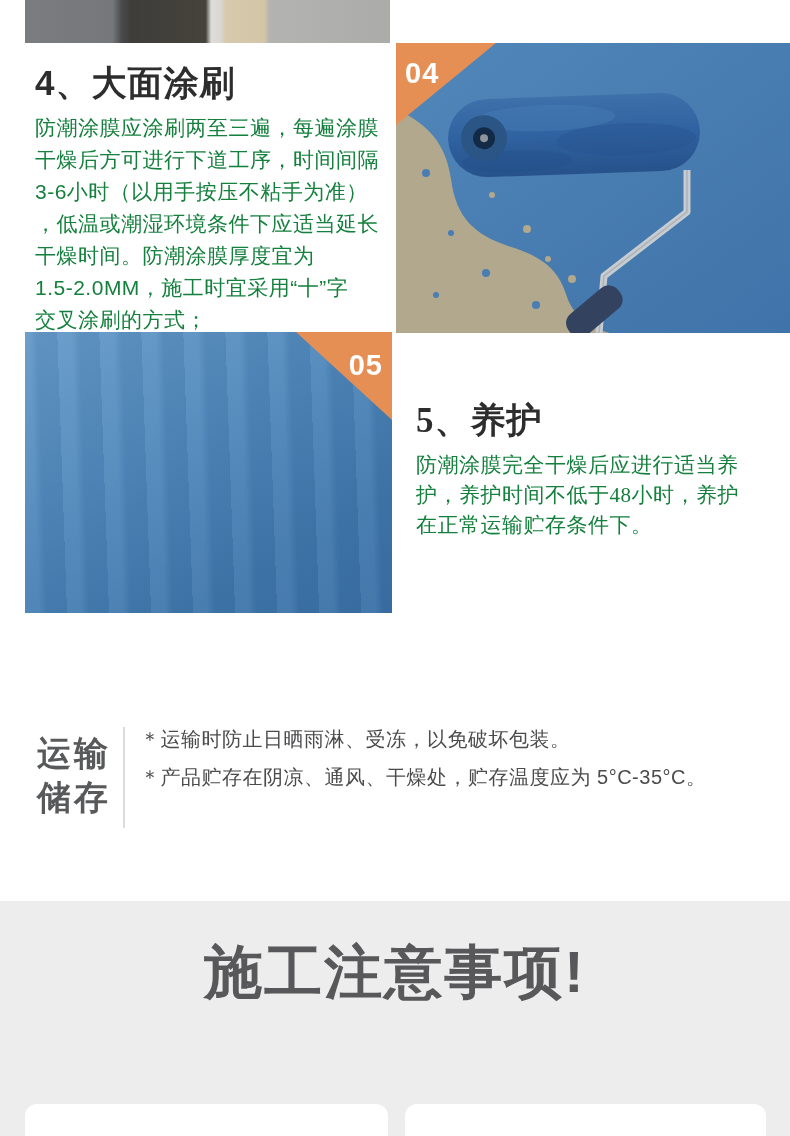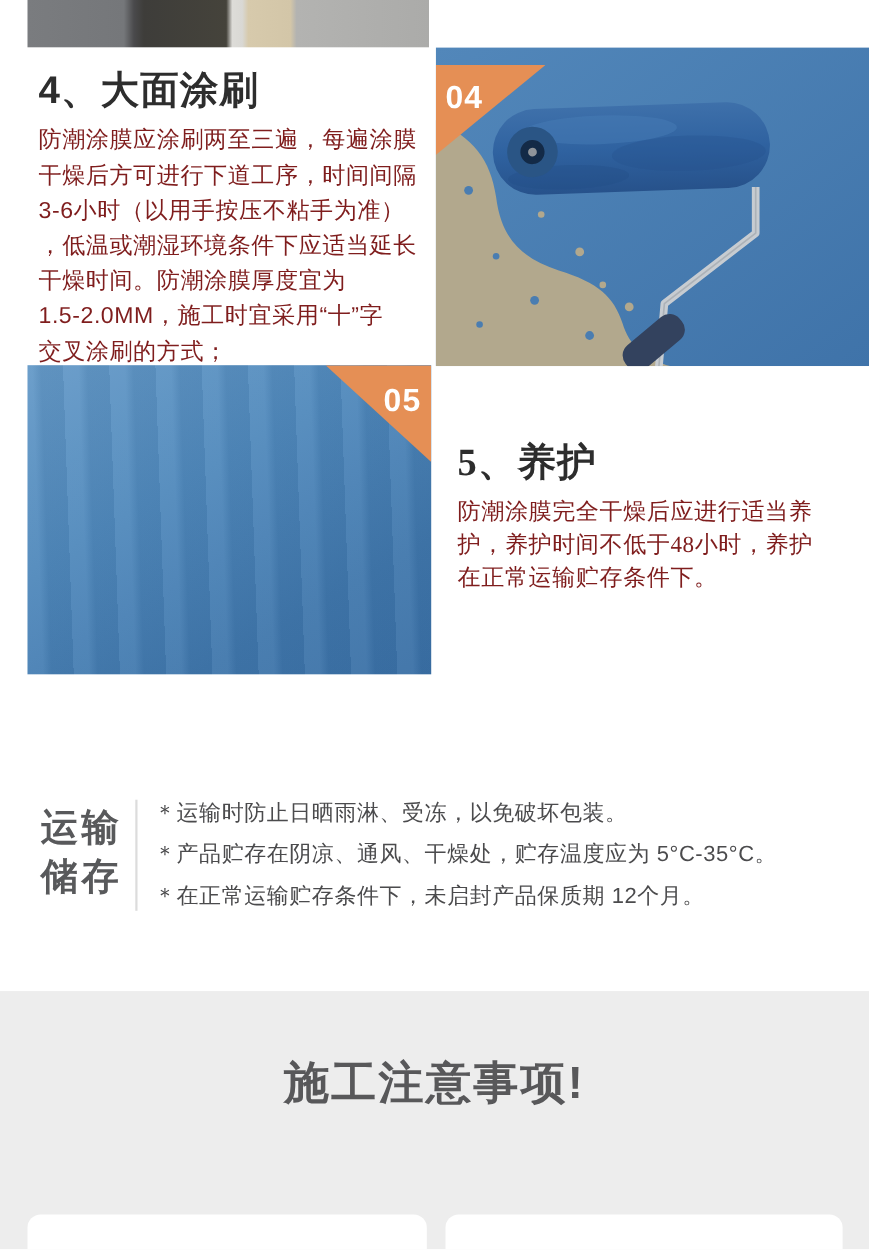--- a/index.html
+++ b/index.html
@@ -15,38 +15,38 @@
       #7a7c7f 0%, #75777a 24%, #4a4a4c 26.5%, #3e3d3a 29%,
       #45433b 49.5%, #dddcd8 51%, #d9d8d4 53.5%,
       #d7caac 55%, #d3c6a8 65.5%, #b3b3b1 67%, #ababa9 100%);
   }
   
   .step-title{
     margin:0 0 12px 0;font-size:35px;font-weight:bold;color:#2d2d2d;
     letter-spacing:1px;line-height:34px;
   }
   .step-body{
-    margin:0;font-size:21px;line-height:32px;color:#7f1d1d;
+    margin:0;font-size:21px;line-height:32px;color:#15803d;
     white-space:pre-line;letter-spacing:0.5px;
   }
   .step-4{position:absolute;left:35px;top:66px;width:372px;}
   .step-5{position:absolute;left:416px;top:404px;width:370px;font-family:Liberation Serif, serif;}
   .step-5 .step-body{line-height:30px;}
   
   .fig{position:absolute;overflow:hidden;}
   .fig-04{left:396px;top:43px;width:394px;height:290px;}
   .fig-05{
     left:25px;top:332px;width:367px;height:281px;
     background:
       repeating-linear-gradient(88deg, rgba(255,255,255,0.05) 0 14px, rgba(8,20,40,0.05) 22px 42px),
       linear-gradient(150deg,#659ac8 0%,#5089bc 38%,#4077ac 75%,#3a70a6 100%);
   }
   .badge{position:absolute;}
   .badge-04{
-    left:0;top:16px;width:100px;height:82px;background:#e58f55;
+    left:0;top:0;width:100px;height:82px;background:#e58f55;
     clip-path:polygon(0 0,100% 0,0 100%);
     text-decoration:underline;
   }
   .badge-04 .badge-num{position:absolute;left:9px;top:16px;}
   .badge-05{
     right:0;top:0;width:96px;height:88px;background:#e58f55;
     clip-path:polygon(0 0,100% 0,100% 100%);
   }
   .badge-05 .badge-num{position:absolute;right:9px;top:19px;}
   .badge-num{
@@ -67,22 +67,22 @@
     position:absolute;left:140px;top:720px;margin:0;padding:0;
     list-style:none;font-size:20px;line-height:38px;color:#4b4b4d;
     white-space:nowrap;letter-spacing:0.5px;
   }
   
   .notice{
     position:absolute;left:0;top:901px;width:790px;height:235px;
     background:#ededed;
   }
   .notice-title{
-    margin:0;padding-top:48px;text-align:center;
-    font-size:41px;line-height:70px;font-weight:bold;color:#58585a;
+    margin:0;padding-top:36px;text-align:center;
+    font-size:58px;line-height:70px;font-weight:bold;color:#58585a;
     letter-spacing:2px;
   }
   .card{
     position:absolute;top:203px;height:60px;background:#ffffff;
     border-radius:12px;
   }
   .card-left{left:25px;width:363px;}
   .card-right{left:405px;width:361px;}
 </style>
 </head>
@@ -164,21 +164,20 @@
 护，养护时间不低于48小时，养护
 在正常运输贮存条件下。</p>
   </section>
 
   <h3 class="transport-label">运输
 储存</h3>
   <div class="transport-divider"></div>
   <ul class="transport-items">
     <li>＊运输时防止日晒雨淋、受冻，以免破坏包装。</li>
     <li>＊产品贮存在阴凉、通风、干燥处，贮存温度应为 5°C-35°C。</li>
-    <li>＊在正常运输贮存条件下，未启封产品保质期 12个月。</li>
   </ul>
 
   <section class="notice">
     <h1 class="notice-title">施工注意事项!</h1>
     <div class="card card-left"></div>
     <div class="card card-right"></div>
   </section>
 
 </div>
 

